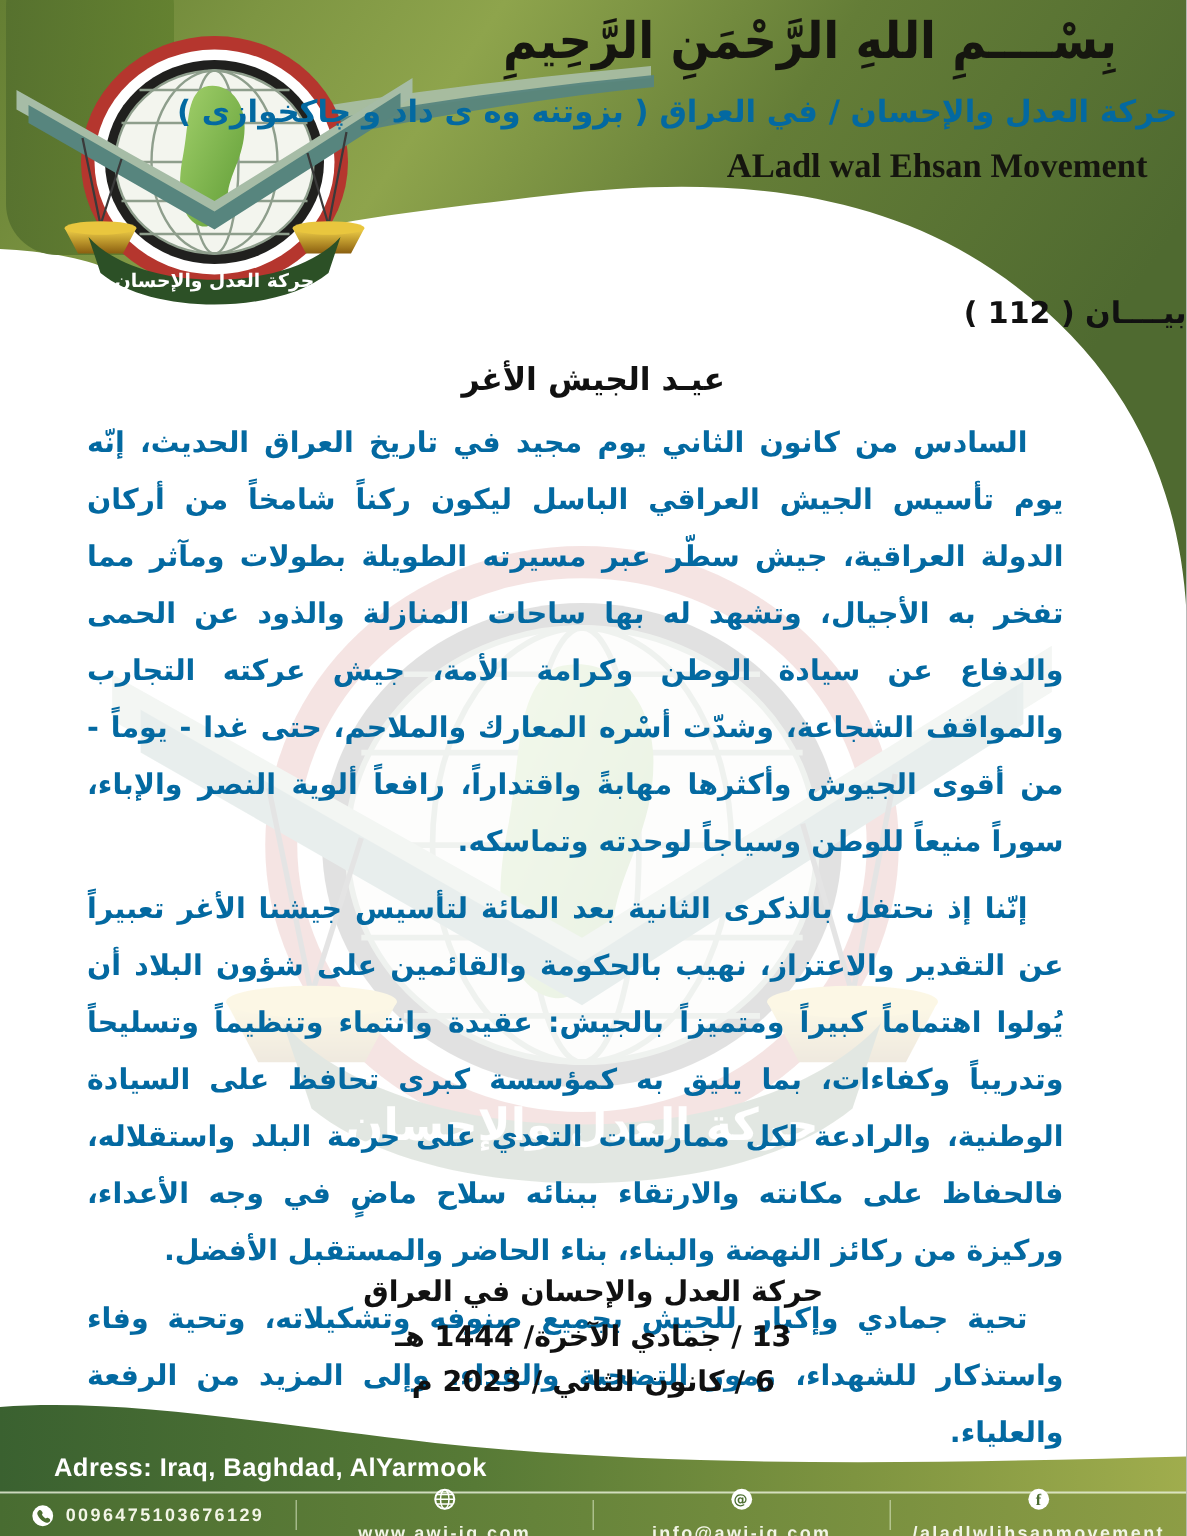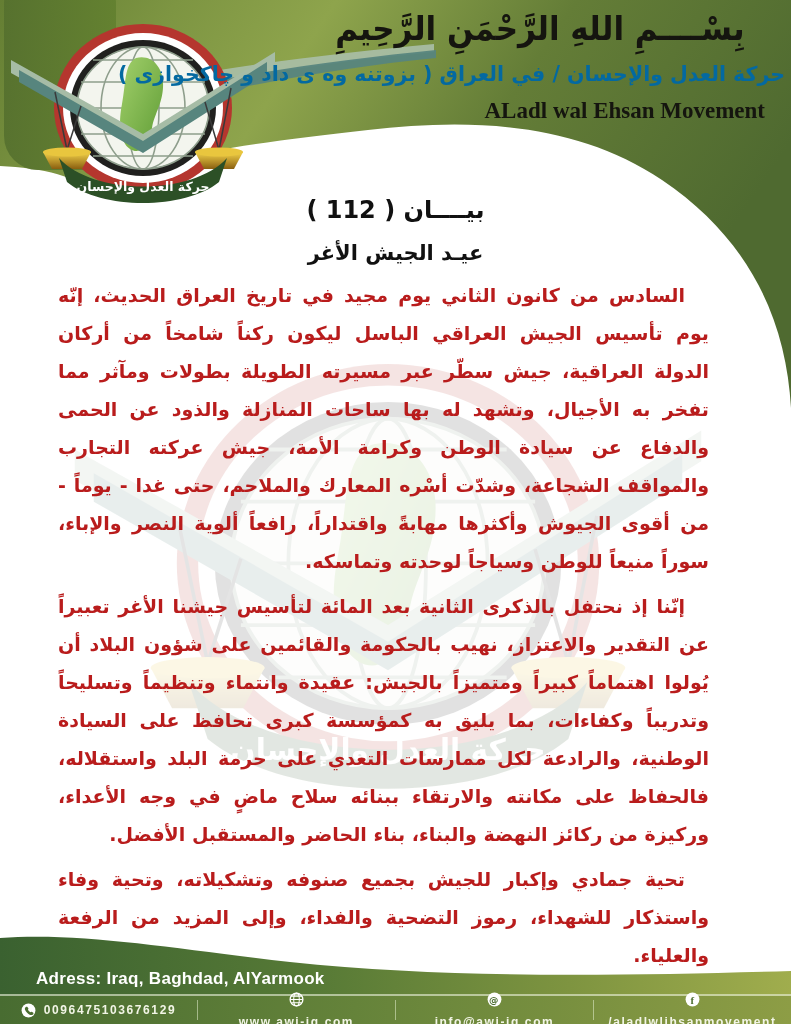--- a/index.html
+++ b/index.html
@@ -22,32 +22,32 @@
     font-size:20.5px; font-weight:bold; color:#0369a1; direction:rtl;
     font-family:"DejaVu Sans", sans-serif; white-space:nowrap;
   }
   .org-en{
     position:absolute; z-index:2; top:98px; right:26px;
     font-size:23px; font-weight:bold; color:#15150f;
     font-family:"Liberation Serif", serif;
   }
   .stmt-title{
     position:absolute; z-index:3; top:196px; left:0; right:0;
-    text-align:center; font-size:24px; font-weight:bold; color:#111;
+    font-size:20px; font-weight:bold; color:#111;
     direction:rtl;
   }
   .stmt-subtitle{
     position:absolute; z-index:3; top:241px; left:0; right:0;
     text-align:center; font-size:21px; font-weight:bold; color:#111;
     direction:rtl;
   }
   .body-text{
     position:absolute; z-index:3; top:276px; left:58px; right:82px;
     direction:rtl; text-align:justify;
-    font-size:19px; font-weight:bold; color:#b91c1c; line-height:38px;
+    font-size:19px; font-weight:bold; color:#0369a1; line-height:38px;
   }
   .body-text p{margin:0 0 7px 0; text-indent:24px;}
   .signature{
     position:absolute; z-index:3; top:846px; left:0; right:0;
     text-align:center; direction:rtl;
     font-size:19px; font-weight:bold; color:#111; line-height:30px;
   }
   .watermark{
     position:absolute; z-index:0; top:330px; left:108px; opacity:0.13;
     pointer-events:none;
@@ -151,20 +151,25 @@
 
   <div class="stmt-title">بيــــان ( 112 )</div>
   <div class="stmt-subtitle">عيـد الجيش الأغر</div>
 
   <div class="body-text">
     <p>السادس من كانون الثاني يوم مجيد في تاريخ العراق الحديث، إنّه يوم تأسيس الجيش العراقي الباسل ليكون ركناً شامخاً من أركان الدولة العراقية، جيش سطّر عبر مسيرته الطويلة بطولات ومآثر مما تفخر به الأجيال، وتشهد له بها ساحات المنازلة والذود عن الحمى والدفاع عن سيادة الوطن وكرامة الأمة، جيش عركته التجارب والمواقف الشجاعة، وشدّت أسْره المعارك والملاحم، حتى غدا - يوماً - من أقوى الجيوش وأكثرها مهابةً واقتداراً، رافعاً ألوية النصر والإباء، سوراً منيعاً للوطن وسياجاً لوحدته وتماسكه.</p>
     <p>إنّنا إذ نحتفل بالذكرى الثانية بعد المائة لتأسيس جيشنا الأغر تعبيراً عن التقدير والاعتزاز، نهيب بالحكومة والقائمين على شؤون البلاد أن يُولوا اهتماماً كبيراً ومتميزاً بالجيش: عقيدة وانتماء وتنظيماً وتسليحاً وتدريباً وكفاءات، بما يليق به كمؤسسة كبرى تحافظ على السيادة الوطنية، والرادعة لكل ممارسات التعدي على حرمة البلد واستقلاله، فالحفاظ على مكانته والارتقاء ببنائه سلاح ماضٍ في وجه الأعداء، وركيزة من ركائز النهضة والبناء، بناء الحاضر والمستقبل الأفضل.</p>
     <p>تحية جمادي وإكبار للجيش بجميع صنوفه وتشكيلاته، وتحية وفاء واستذكار للشهداء، رموز التضحية والفداء، وإلى المزيد من الرفعة والعلياء.</p>
   </div>
 
+  <div class="signature">
+    <div>حركة العدل والإحسان في العراق</div>
+    <div>13 / جمادي الآخرة/ 1444 هـ</div>
+    <div>6 / كانون الثاني / 2023 م</div>
+  </div>
 
   <svg class="ftr-svg" width="791" height="96" viewBox="0 0 791 96">
     <defs>
       <linearGradient id="fg1" x1="0" y1="0" x2="1" y2="0">
         <stop offset="0" stop-color="#3a6130"></stop>
         <stop offset="0.4" stop-color="#577a36"></stop>
         <stop offset="0.72" stop-color="#7e9440"></stop>
         <stop offset="1" stop-color="#a0ad4d"></stop>
       </linearGradient>
       <linearGradient id="fg2" x1="0" y1="0" x2="1" y2="0">

